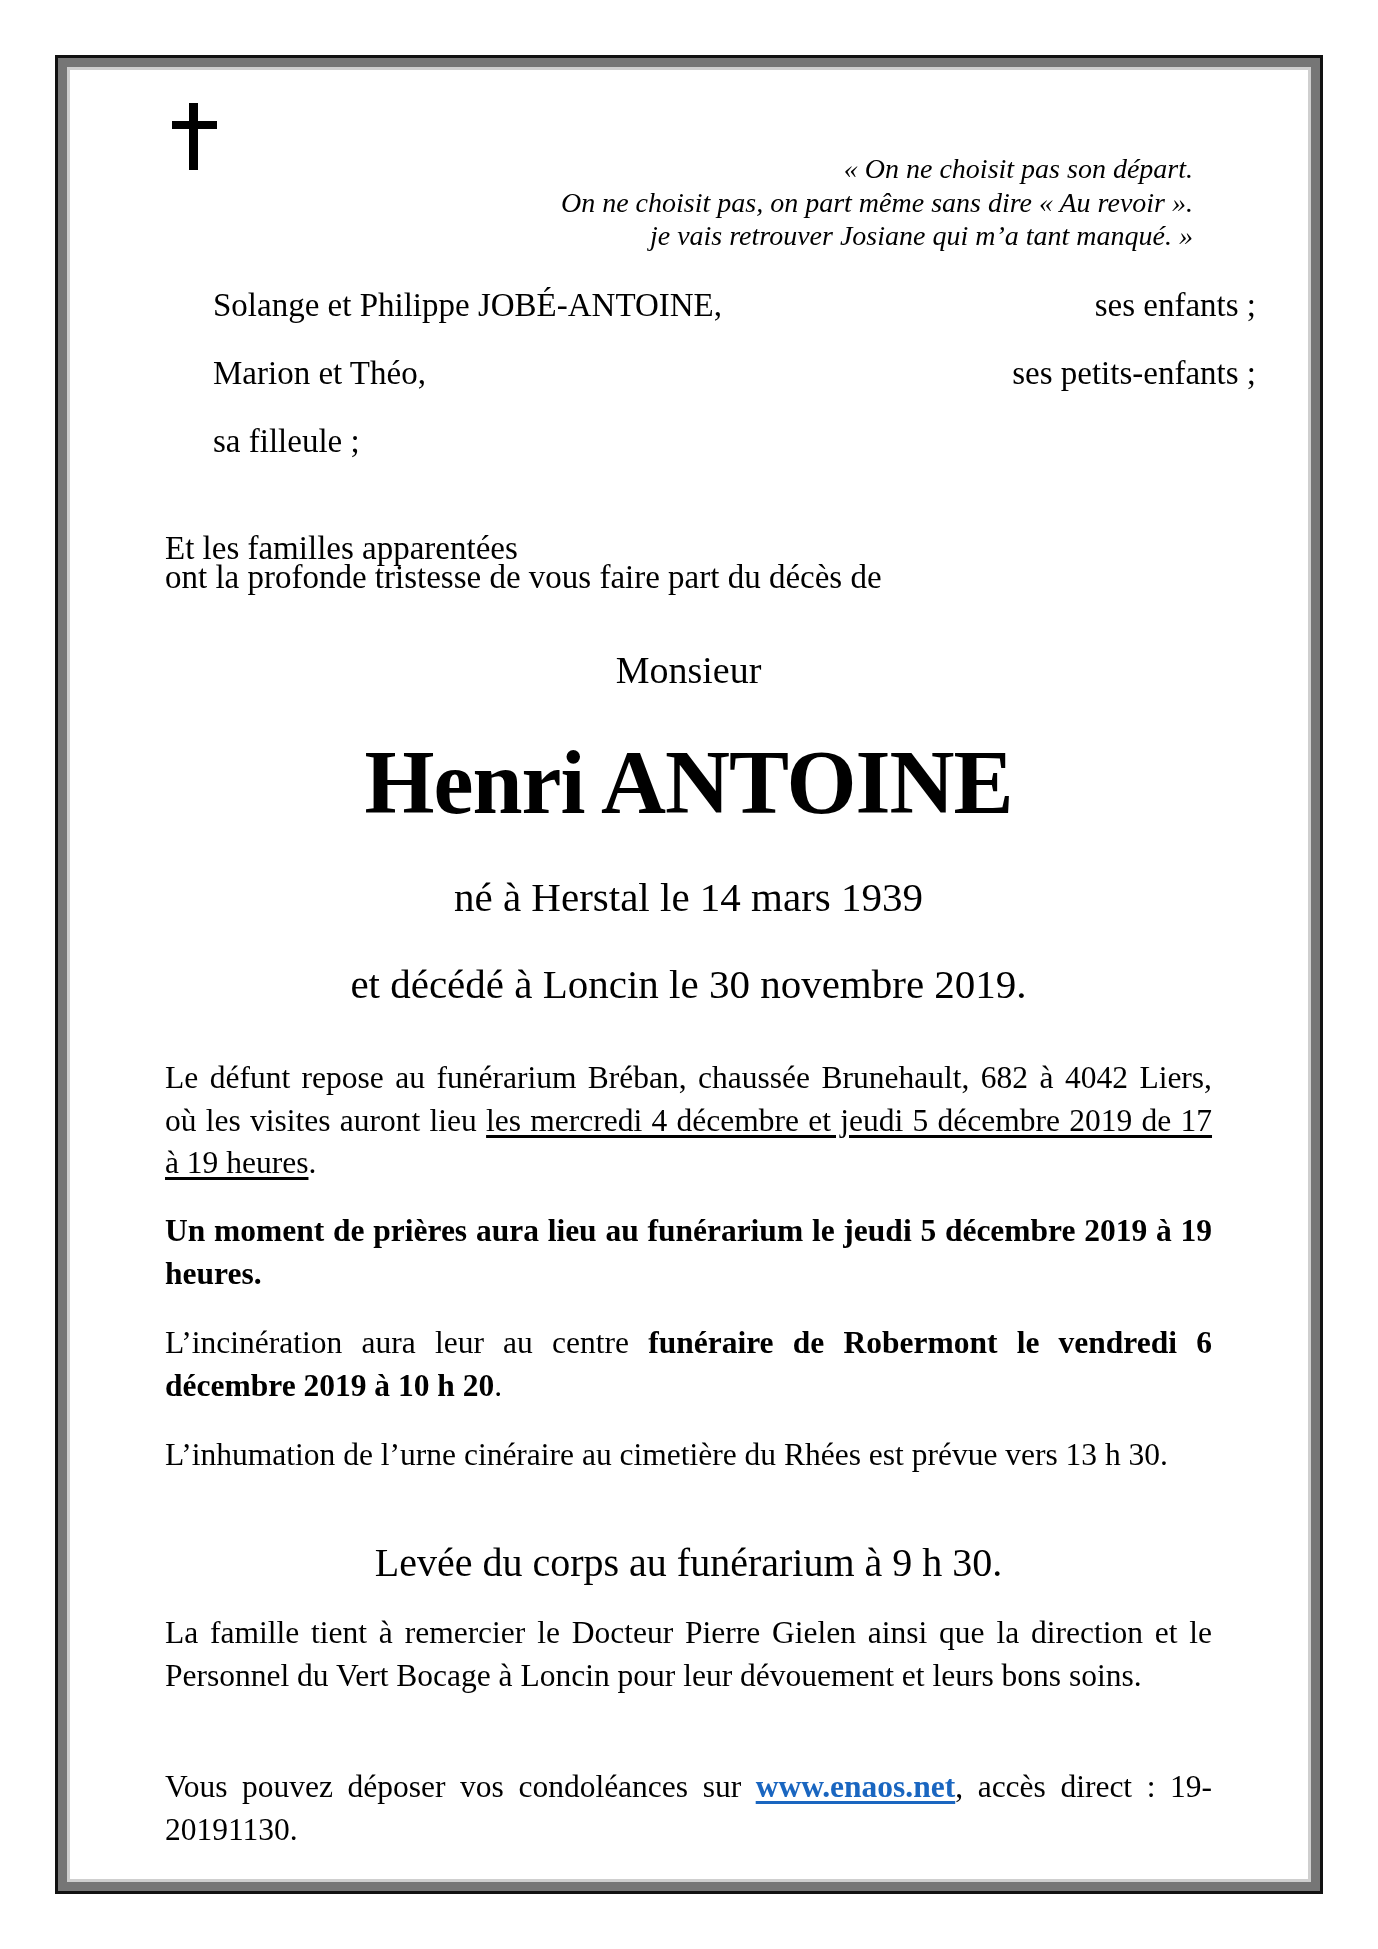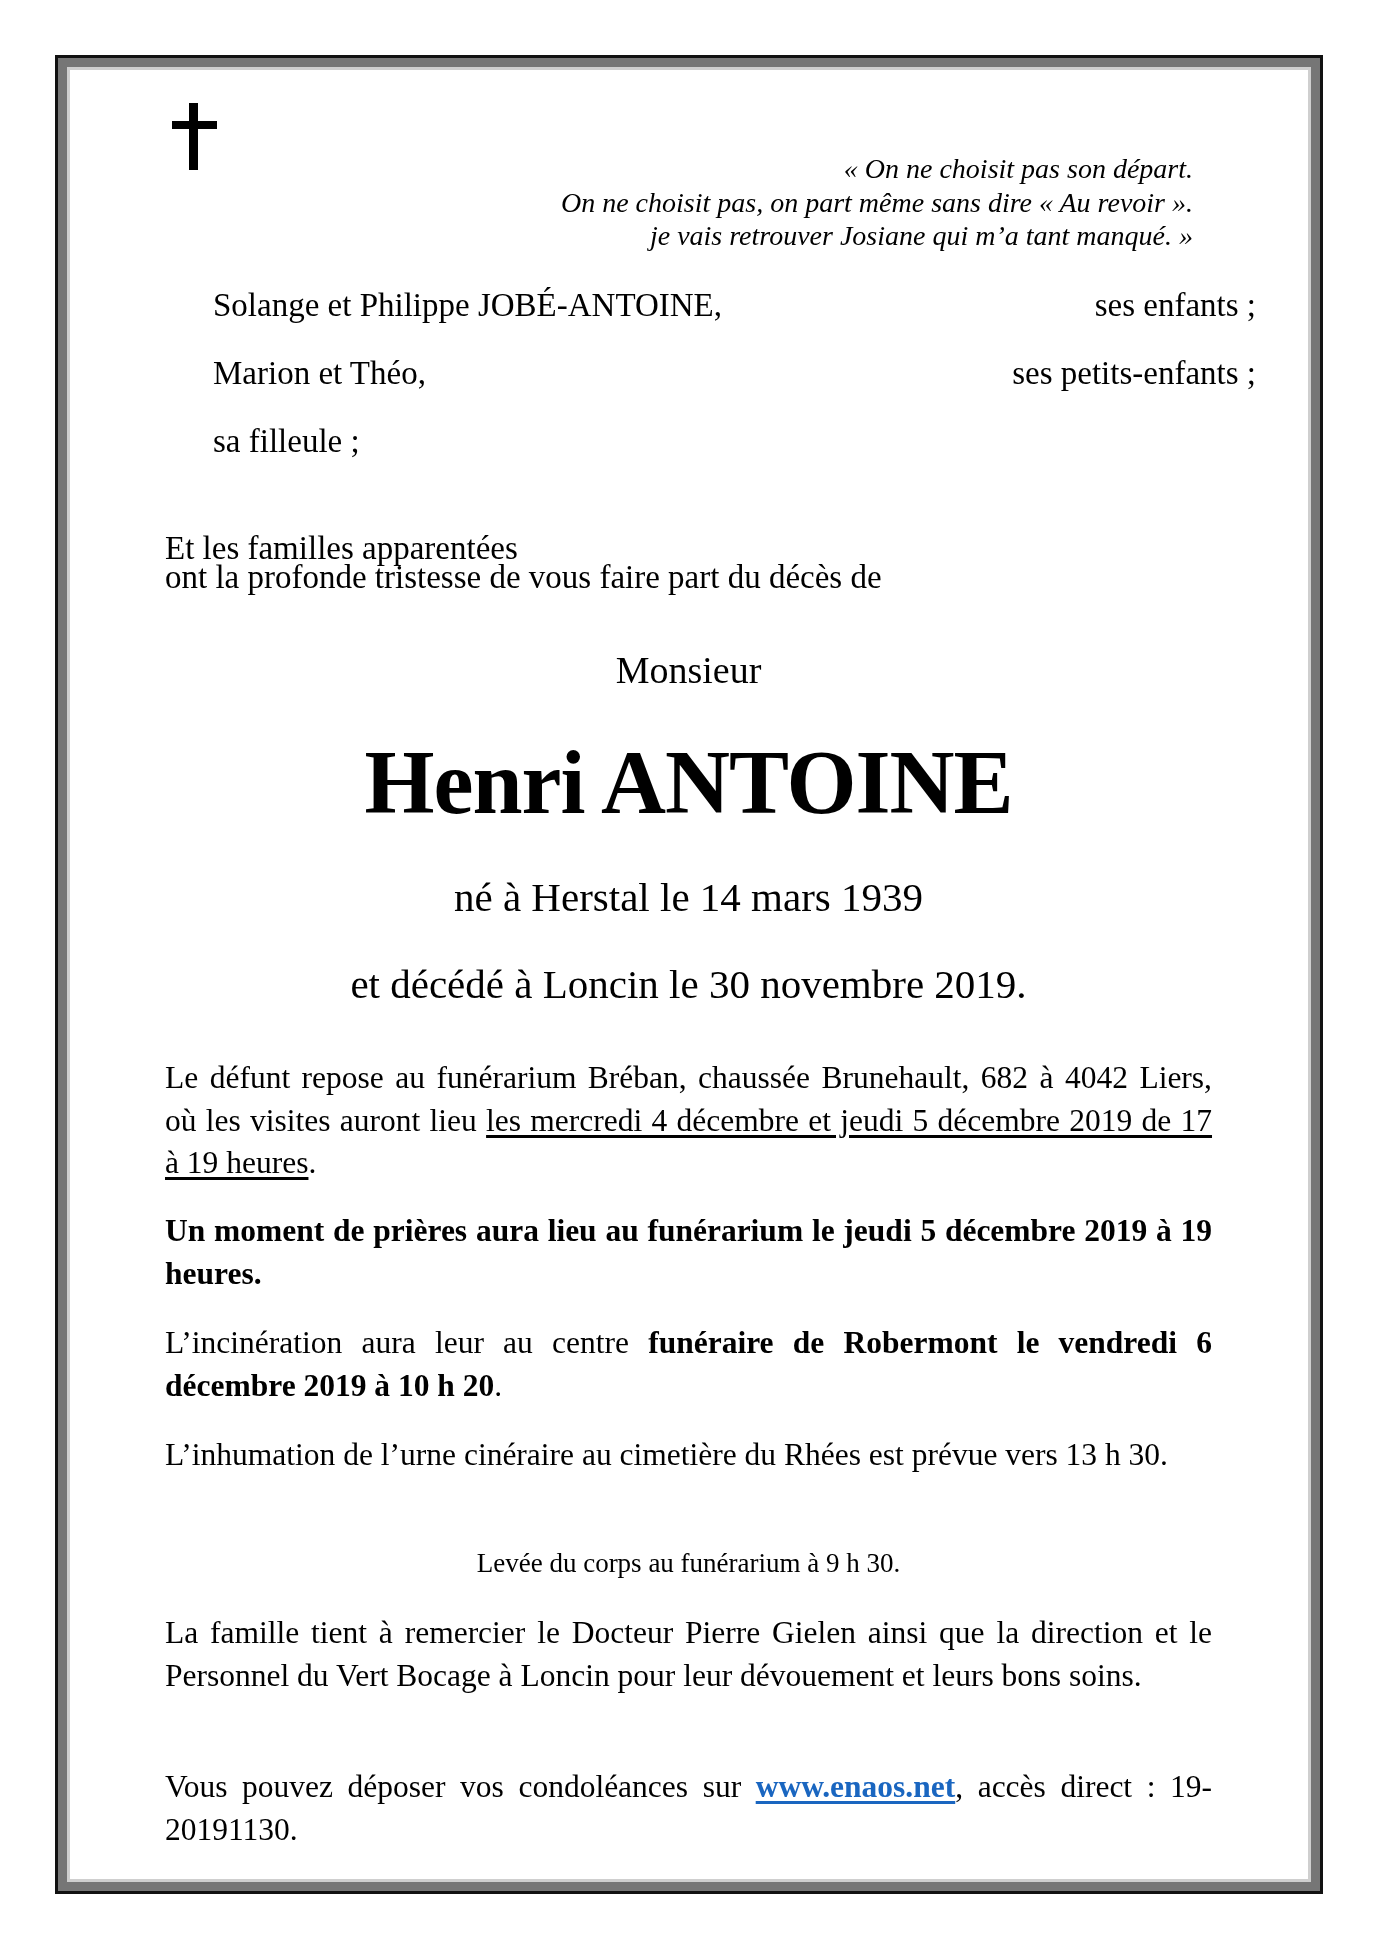--- a/index.html
+++ b/index.html
@@ -76,19 +76,19 @@
 </div>
 
 <div class="para b" style="top:1210px;">Un moment de prières aura lieu au funérarium le jeudi 5 décembre 2019 à 19 heures.</div>
 
 <div class="para" style="top:1322px;">
   <span>L’incinération aura leur au centre </span><span class="b">funéraire de Robermont le vendredi 6 décembre 2019 à 10 h 20</span><span>.</span>
 </div>
 
 <div class="para" style="top:1434px; text-align:left;">L’inhumation de l’urne cinéraire au cimetière du Rhées est prévue vers 13 h 30.</div>
 
-<div class="center" style="top:1542px; font-size:27px; line-height:42.5px;">Levée du corps au funérarium à 9 h 30.</div>
+<div class="center" style="top:1542px; font-size:40px; line-height:42.5px;">Levée du corps au funérarium à 9 h 30.</div>
 
 <div class="para" style="top:1612px;">La famille tient à remercier le Docteur Pierre Gielen ainsi que la direction et le Personnel du Vert Bocage à Loncin pour leur dévouement et leurs bons soins.</div>
 
 <div class="para" style="top:1766px;">
   <span>Vous pouvez déposer vos condoléances sur </span><span class="link">www.enaos.net</span><span>, accès direct : 19-20191130.</span>
 </div>
 
 </body></html>

